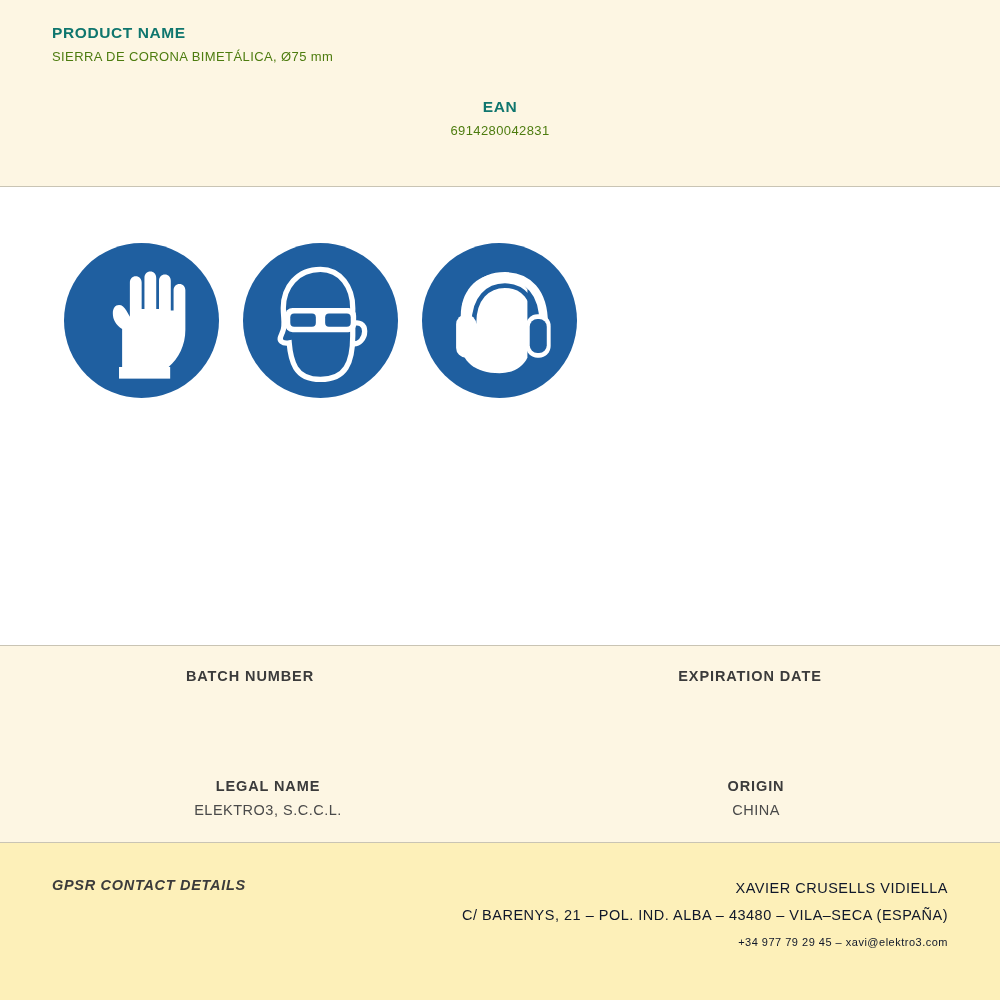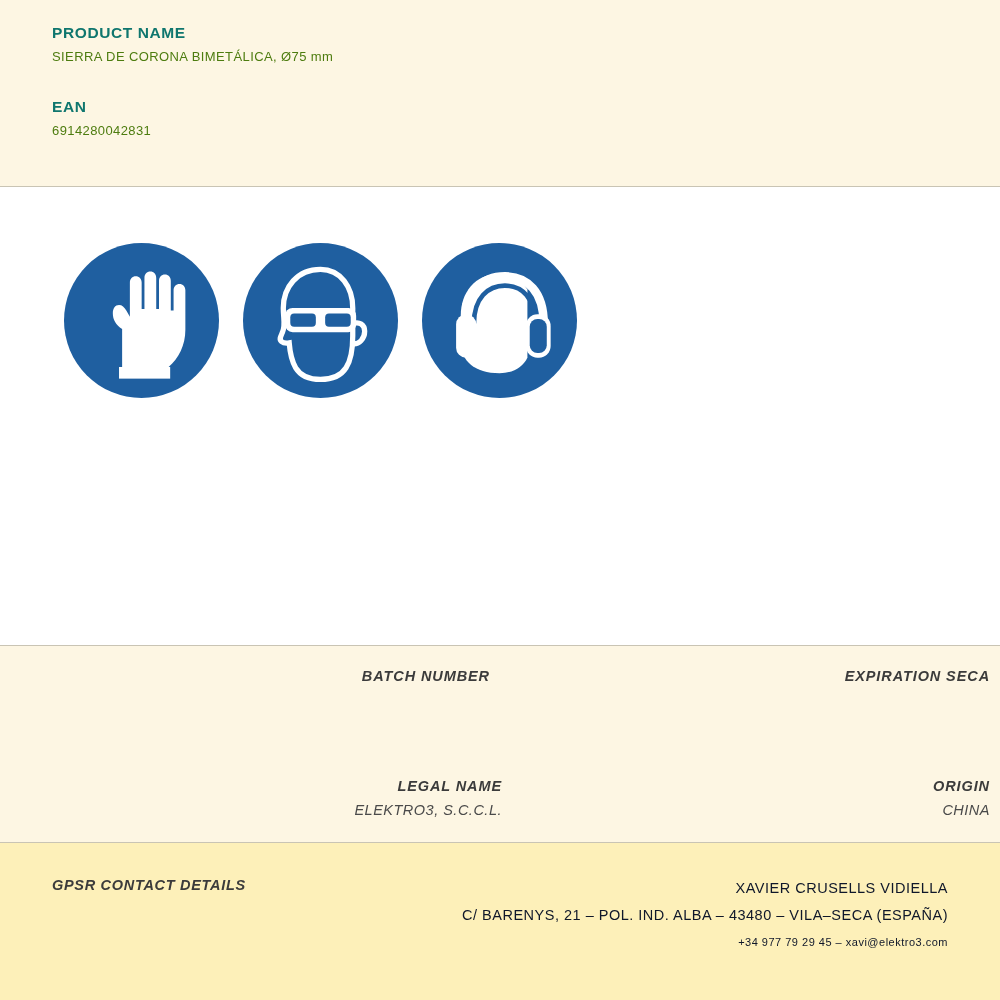--- a/index.html
+++ b/index.html
@@ -40,20 +40,21 @@
   }
   .field-value {
     font-size: 13px;
     font-weight: 400;
     letter-spacing: 0.4px;
     color: #4d7c0f;
     margin: 0;
   }
   .field-group + .field-group {
     margin-top: 34px;
+    text-align: center;
   }
 
   
   .pictos {
     background: #ffffff;
     flex: 0 0 458px;
     padding: 56px 0 0 64px;
     box-sizing: border-box;
   }
   .picto-row {
@@ -76,22 +77,21 @@
     background: #fdf6e3;
     border-top: 1px solid #c9c4b4;
     border-bottom: 1px solid #c9c4b4;
     box-sizing: border-box;
     height: 198px;
     padding: 22px 0 0 0;
   }
   .info-grid {
     display: grid;
     grid-template-columns: 1fr 1fr;
-    text-align: right;
-    font-style: italic;
+    text-align: center;
   }
   .info-cell {
     padding: 0 10px;
   }
   .info-label {
     font-size: 14.5px;
     font-weight: 700;
     letter-spacing: 0.9px;
     color: #3b3b3b;
     margin: 0 0 8px 0;
@@ -210,21 +210,21 @@
     </div>
   </div>
 
   <div class="info">
     <div class="info-grid">
       <div class="info-cell">
         <p class="info-label">BATCH NUMBER</p>
         <p class="info-value"></p>
       </div>
       <div class="info-cell">
-        <p class="info-label">EXPIRATION SECA</p>
+        <p class="info-label">EXPIRATION DATE</p>
         <p class="info-value"></p>
       </div>
     </div>
     <div class="info-grid info-row-2">
       <div class="info-cell">
         <p class="info-label">LEGAL NAME</p>
         <p class="info-value">ELEKTRO3, S.C.C.L.</p>
       </div>
       <div class="info-cell">
         <p class="info-label">ORIGIN</p>

